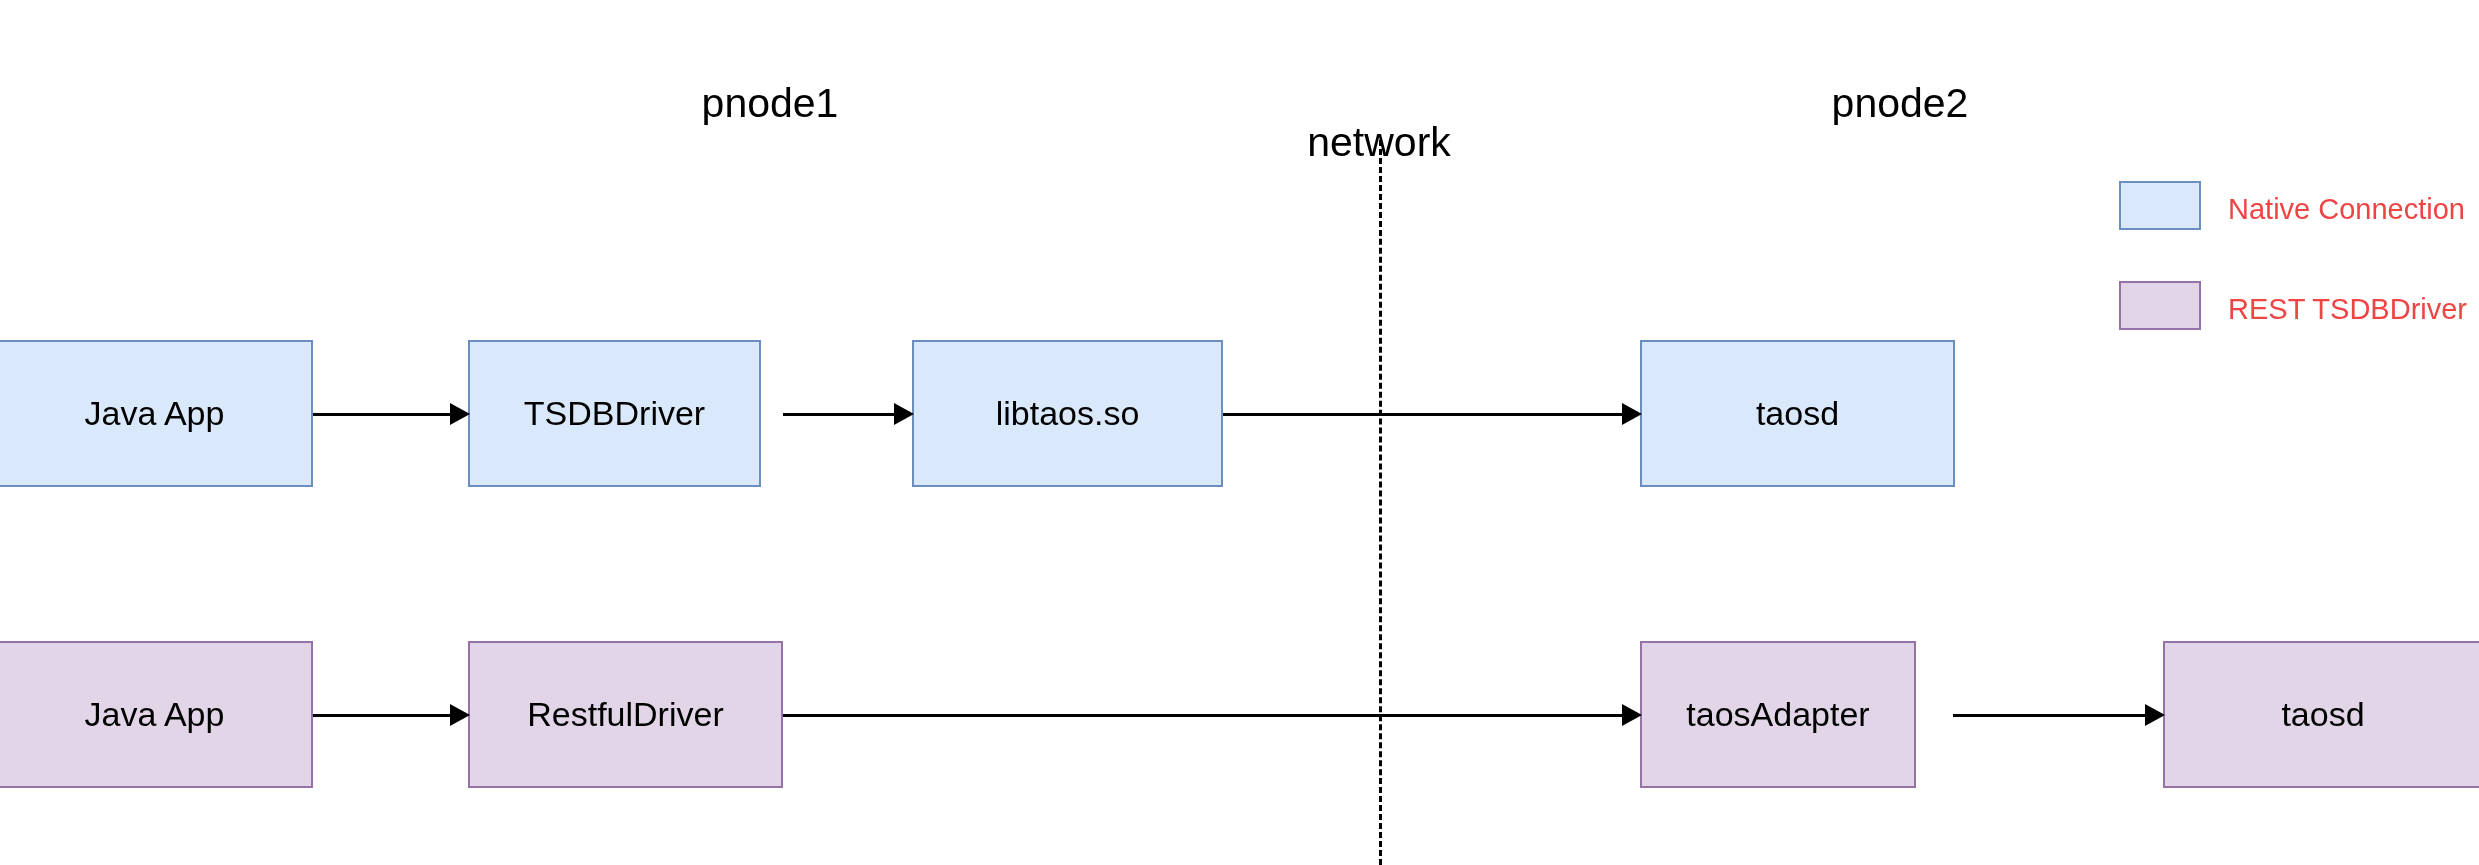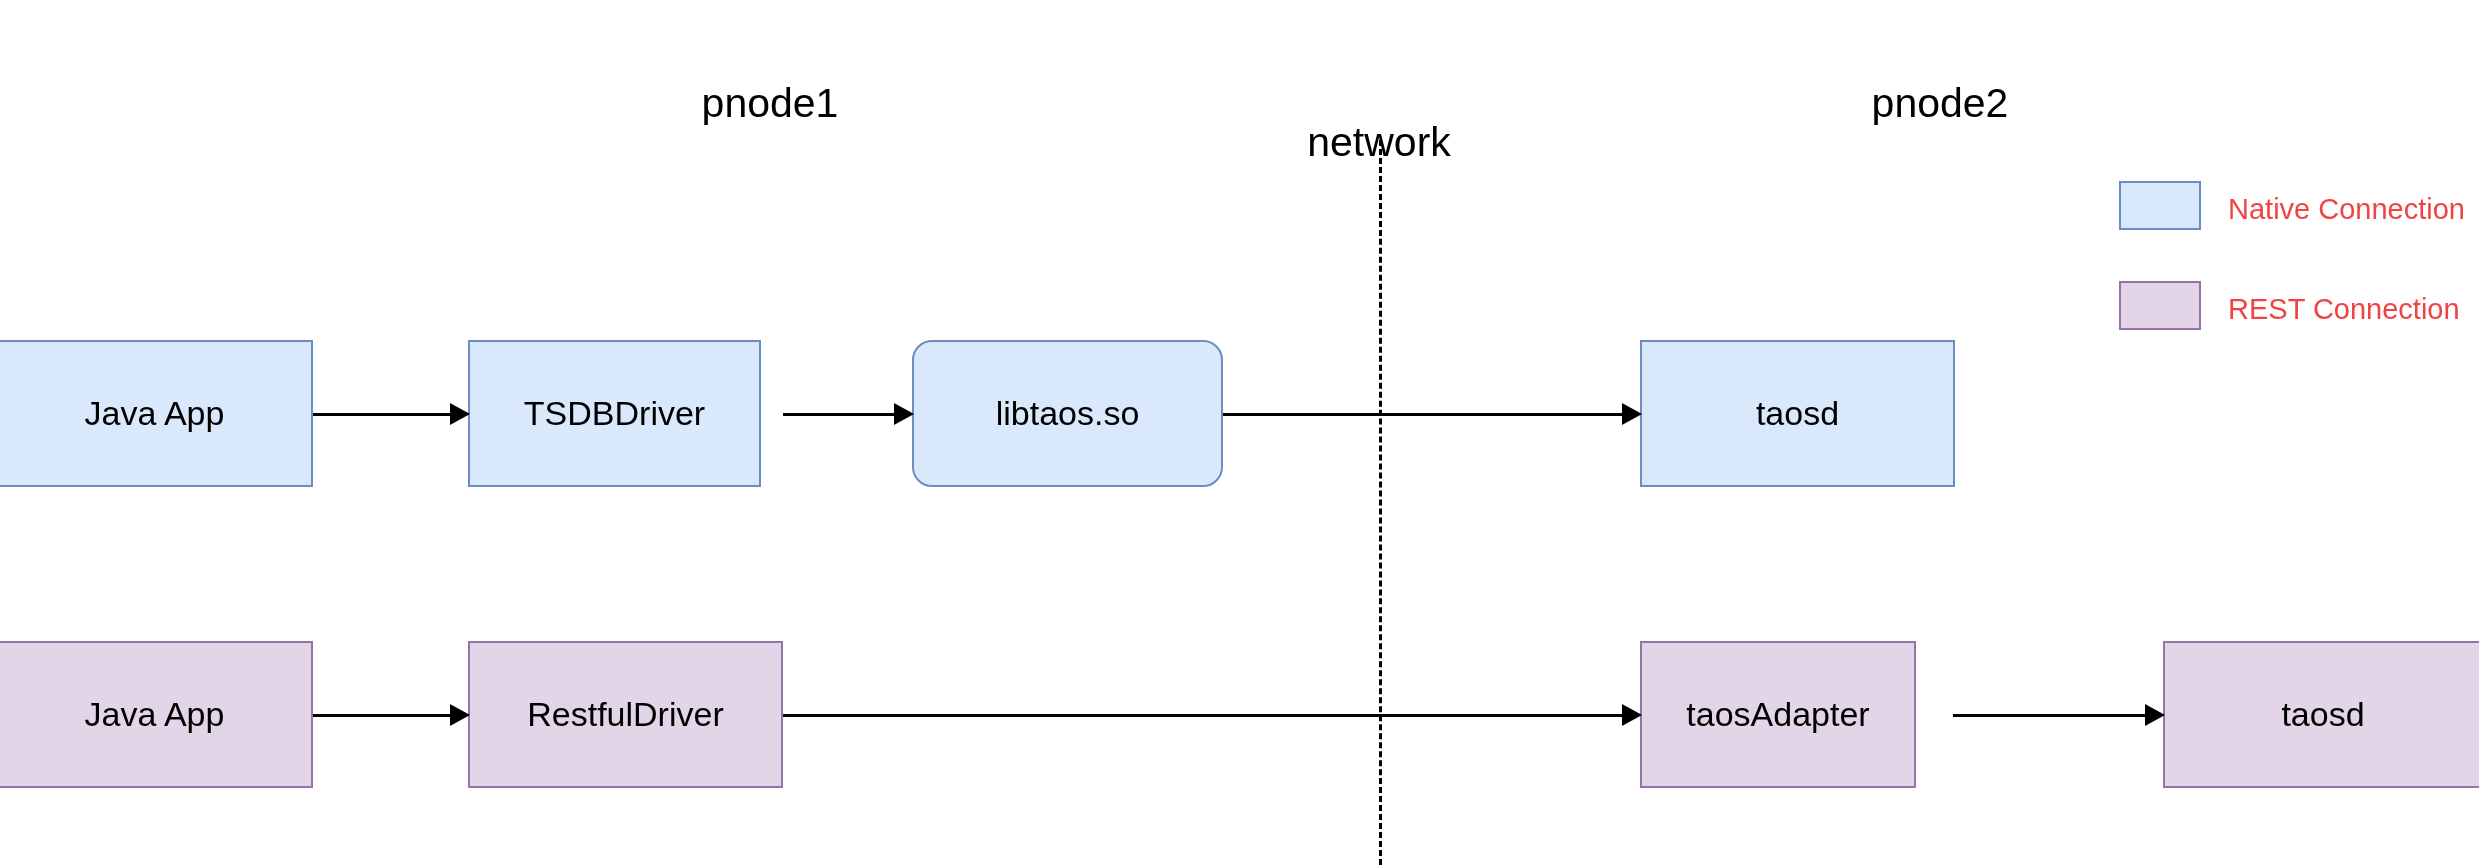--- a/index.html
+++ b/index.html
@@ -100,31 +100,31 @@
     color: #ef4444;
   }
 </style>
 </head>
 <body>
 
 <div id="canvas">
 
   <div class="zone-label" style="left:770px; top:83px;">pnode1</div>
   <div class="zone-label" style="left:1379px; top:83px;margin-top:39px;">network</div>
-  <div class="zone-label" style="left:1940px; top:83px;">pnode2</div>
+  <div class="zone-label" style="left:1900px; top:83px;">pnode2</div>
 
   <div class="divider" style="left:1379px; top:140px; height:725px;"></div>
 
   <div class="node native" style="left:-4px; top:340px; width:317px; height:147px;">
     <span>Java App</span>
   </div>
   <div class="node native" style="left:468px; top:340px; width:293px; height:147px;">
     <span>TSDBDriver</span>
   </div>
-  <div class="node native" style="left:912px; top:340px; width:311px; height:147px;border-radius:20px;">
+  <div class="node native" style="left:912px; top:340px; width:311px; height:147px;">
     <span>libtaos.so</span>
   </div>
   <div class="node native" style="left:1640px; top:340px; width:315px; height:147px;">
     <span>taosd</span>
   </div>
 
   <div class="edge" style="left:313px; top:413px; width:137px;"></div>
   <div class="arrowhead" style="left:450px; top:403px;"></div>
 
   <div class="edge" style="left:783px; top:413px; width:111px;"></div>
@@ -152,15 +152,15 @@
   <div class="edge" style="left:783px; top:714px; width:839px;"></div>
   <div class="arrowhead" style="left:1622px; top:704px;"></div>
 
   <div class="edge" style="left:1953px; top:714px; width:192px;"></div>
   <div class="arrowhead" style="left:2145px; top:704px;"></div>
 
   <div class="legend-swatch native" style="left:2119px; top:181px;"></div>
   <div class="legend-text" style="left:2228px; top:195px;">Native Connection</div>
 
   <div class="legend-swatch rest" style="left:2119px; top:281px;"></div>
-  <div class="legend-text" style="left:2228px; top:295px;">REST Connection</div>
+  <div class="legend-text" style="left:2228px; top:295px;">REST TSDBDriver</div>
 
 </div>
 
 </body></html>

